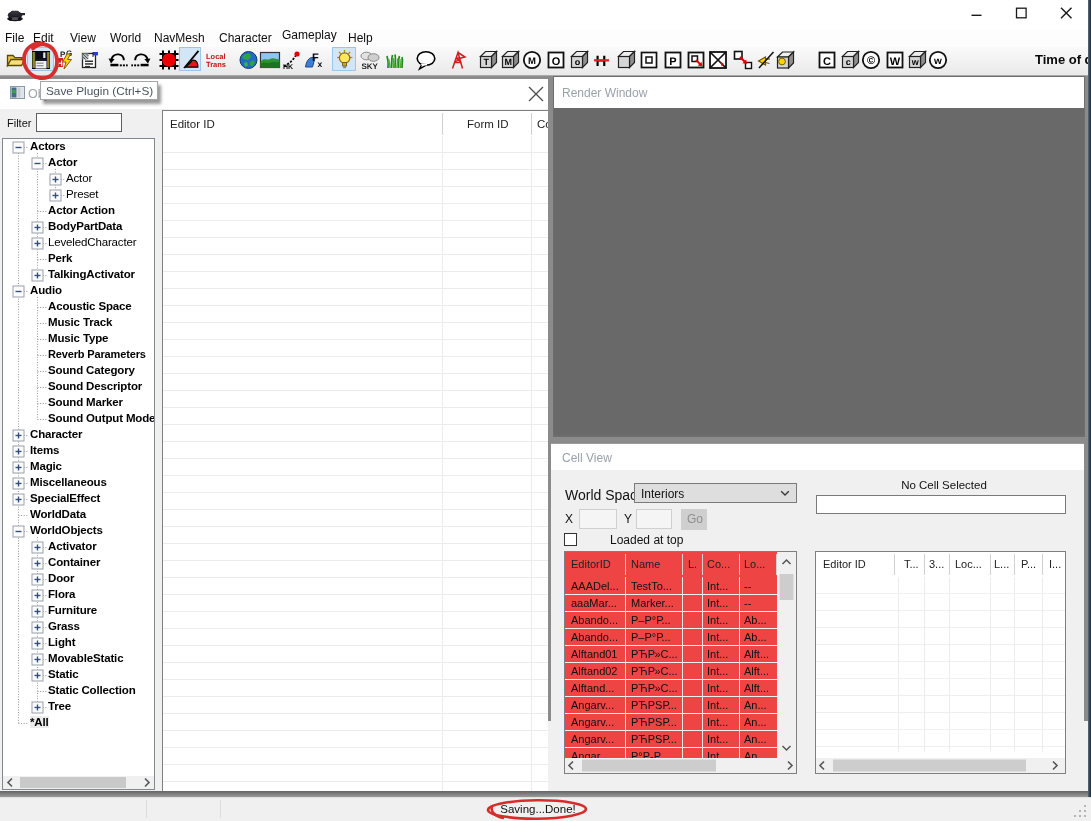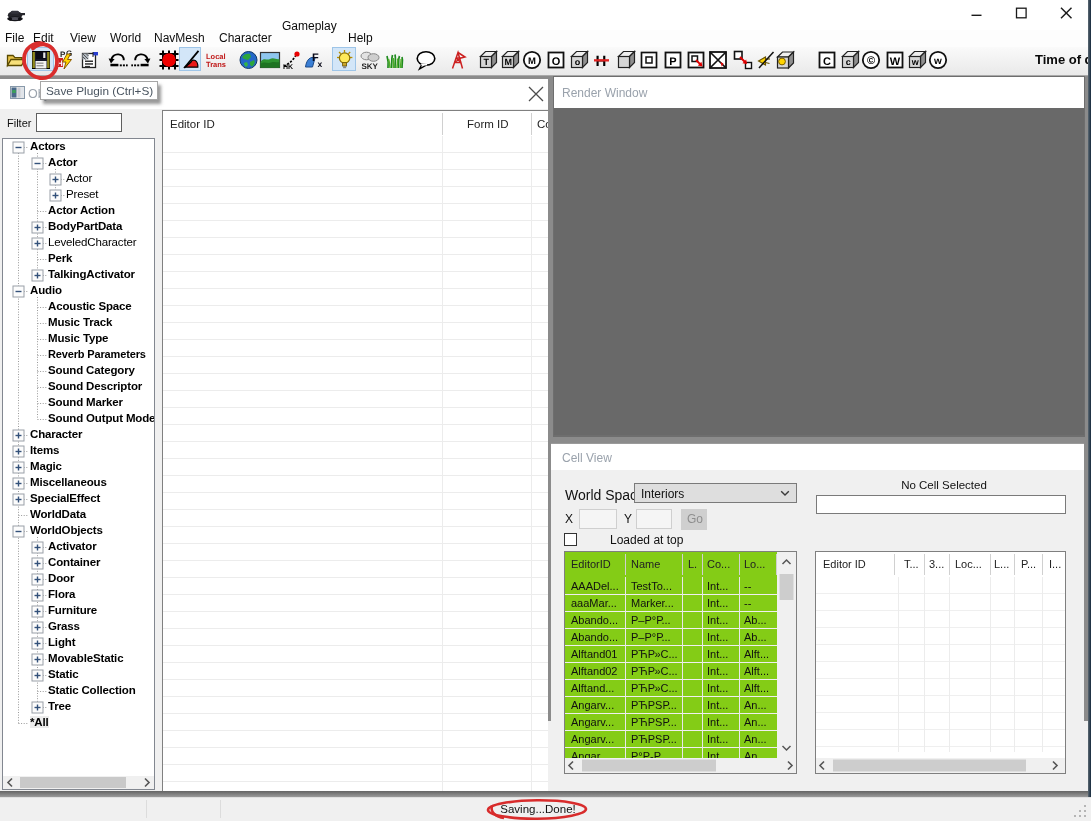--- a/index.html
+++ b/index.html
@@ -28,21 +28,21 @@
 <line x1="106" y1="7.8" x2="116.5" y2="18.3" stroke="#1a1a1a" stroke-width="1.4"></line>
 <line x1="116.5" y1="7.8" x2="106" y2="18.3" stroke="#1a1a1a" stroke-width="1.4"></line>
 </svg>
 <div class="abs" style="left:0;top:30px;width:1088px;height:17px;background:#fdfdfd;"></div>
 <div class="txt" style="left:5px;top:31px;font-size:12px;color:#0c0c0c;">File</div>
 <div class="txt" style="left:33px;top:31px;font-size:12px;color:#0c0c0c;">Edit</div>
 <div class="txt" style="left:70px;top:31px;font-size:12px;color:#0c0c0c;">View</div>
 <div class="txt" style="left:110px;top:31px;font-size:12px;color:#0c0c0c;">World</div>
 <div class="txt" style="left:154px;top:31px;font-size:12px;color:#0c0c0c;">NavMesh</div>
 <div class="txt" style="left:219px;top:31px;font-size:12px;color:#0c0c0c;">Character</div>
-<div class="txt" style="left:282px;top:19px;font-size:12px;color:#0c0c0c;">Gameplay</div>
+<div class="txt" style="left:282px;top:28px;font-size:12px;color:#0c0c0c;">Gameplay</div>
 <div class="txt" style="left:348px;top:31px;font-size:12px;color:#0c0c0c;">Help</div>
 <div class="abs" style="left:0;top:47px;width:1088px;height:29px;background:linear-gradient(#fafafa,#e9e9e9);border-bottom:1px solid #a9a9a9;"></div>
 <div class="abs" style="left:27px;top:47px;width:27px;height:24px;background:#d3e6f8;border:1px solid #9ec5e8;"></div>
 <div class="abs" style="left:179px;top:47px;width:22px;height:24px;background:#d3e6f8;border:1px solid #9ec5e8;"></div>
 <div class="abs" style="left:332px;top:47px;width:24px;height:24px;background:#d3e6f8;border:1px solid #9ec5e8;"></div>
 <svg class="abs" style="left:5px;top:49px" width="22" height="22" viewBox="0 0 22 22">
       <path d="M2.5 16.5 V6.5 h5.5 l2 2.2 h7 v2 H6.5 Z" fill="#e8c44a" stroke="#5a4a00" stroke-width="1.3"></path>
       <path d="M2.5 16.5 L6 10.5 H20 L16.5 16.5 Z" fill="#f7e07a" stroke="#5a4a00" stroke-width="1.3"></path>
     </svg>
 <svg class="abs" style="left:30px;top:49px" width="22" height="22" viewBox="0 0 22 22">
@@ -512,21 +512,21 @@
 <div class="txt" style="left:565px;top:512px;font-size:12px;">X</div>
 <div class="abs" style="left:579px;top:509px;width:38px;height:20px;background:#f5f5f5;border:1px solid #cfcfcf;"></div>
 <div class="txt" style="left:624px;top:512px;font-size:12px;">Y</div>
 <div class="abs" style="left:636px;top:509px;width:36px;height:20px;background:#f5f5f5;border:1px solid #cfcfcf;"></div>
 <div class="abs" style="left:681px;top:509px;width:26px;height:21px;background:#cfcfcf;"></div>
 <div class="txt" style="left:687px;top:512px;font-size:12px;color:#8e8e8e;">Go</div>
 <div class="abs" style="left:564px;top:533px;width:13px;height:13px;background:#fff;border:1px solid #333;"></div>
 <div class="txt" style="left:610px;top:533px;font-size:12px;">Loaded at top</div>
 <div class="txt" style="left:944px;top:479px;font-size:11.5px;transform:translateX(-50%);">No Cell Selected</div>
 <div class="abs" style="left:816px;top:495px;width:250px;height:19px;background:#fff;border:1px solid #7a7a7a;"></div>
-<div class="abs" style="left:564px;top:551px;width:233px;height:223px;background:#84cc16;border:1px solid #7f7f7f;overflow:hidden;">
+<div class="abs" style="left:564px;top:551px;width:233px;height:223px;background:#ef4444;border:1px solid #7f7f7f;overflow:hidden;">
 <div class="txt" style="left:6px;top:6px;font-size:11px;color:#222;">EditorID</div>
 <div class="txt" style="left:66px;top:6px;font-size:11px;color:#222;">Name</div>
 <div class="txt" style="left:123px;top:6px;font-size:11px;color:#222;">L.</div>
 <div class="txt" style="left:142px;top:6px;font-size:11px;color:#222;">Co...</div>
 <div class="txt" style="left:179px;top:6px;font-size:11px;color:#222;">Lo...</div>
 <div class="abs" style="left:60px;top:2px;width:1px;height:21px;background:#d0d0d0;"></div>
 <div class="abs" style="left:117px;top:2px;width:1px;height:21px;background:#d0d0d0;"></div>
 <div class="abs" style="left:137px;top:2px;width:1px;height:21px;background:#d0d0d0;"></div>
 <div class="abs" style="left:174px;top:2px;width:1px;height:21px;background:#d0d0d0;"></div>
 <div class="abs" style="left:211px;top:2px;width:1px;height:21px;background:#d0d0d0;"></div>

